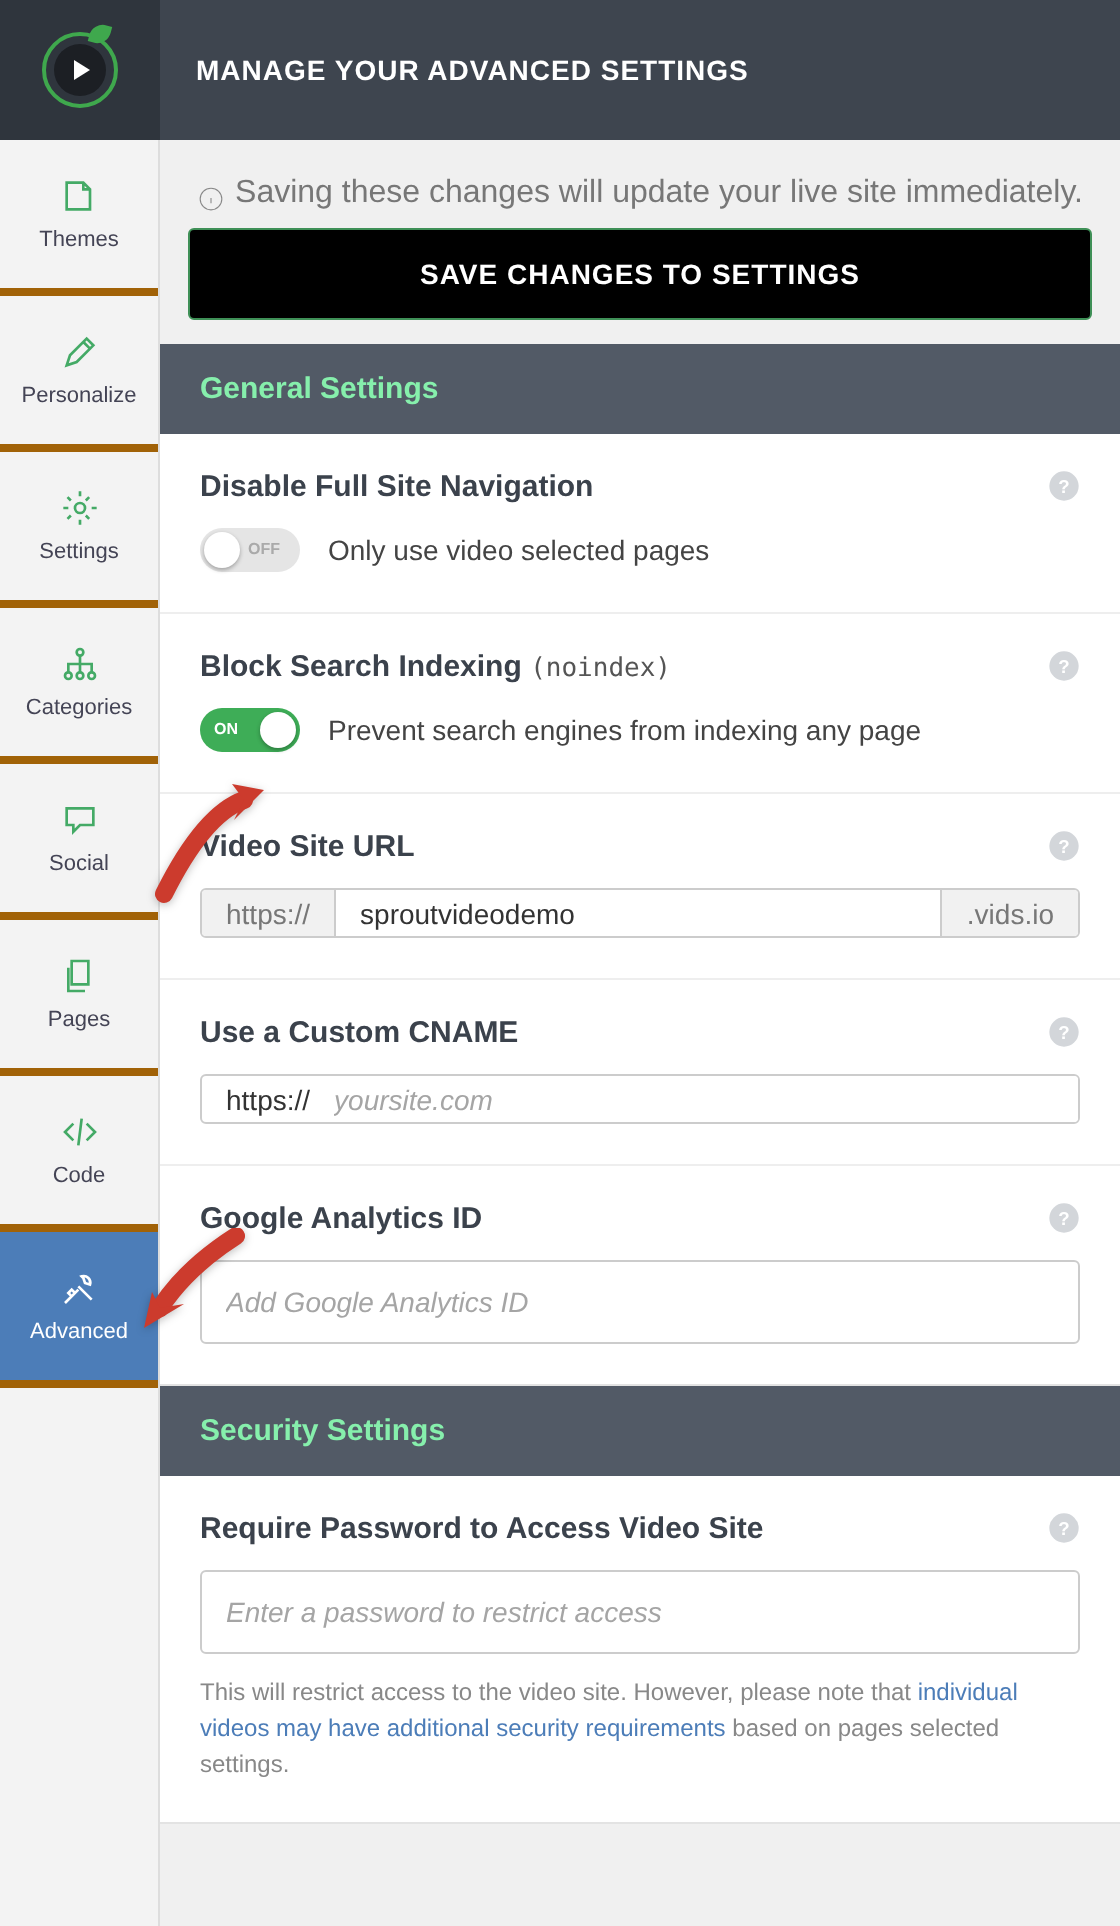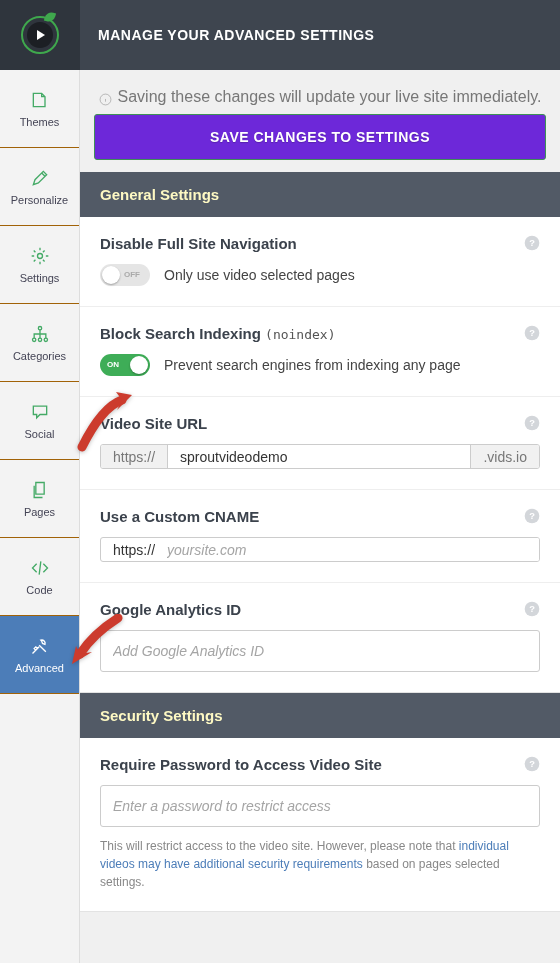--- a/index.html
+++ b/index.html
@@ -6,30 +6,30 @@
   body { font-family: -apple-system, "Helvetica Neue", Arial, sans-serif; background:#f0f0f0; width:560px; height:963px; overflow:hidden; position:relative; }
   .topbar { height:70px; background:#3e454f; display:flex; align-items:center; }
   .logo-box { width:80px; height:70px; display:flex; align-items:center; justify-content:center; background:#2f353d; }
   .logo-circle { width:38px; height:38px; border-radius:50%; border:2px solid #3fa84d; display:flex; align-items:center; justify-content:center; position:relative; }
   .logo-inner { width:26px; height:26px; border-radius:50%; background:#1c1f24; display:flex; align-items:center; justify-content:center; }
   .logo-play { width:0; height:0; border-left:8px solid #fff; border-top:5px solid transparent; border-bottom:5px solid transparent; margin-left:2px; }
   .leaf { position:absolute; top:-6px; right:2px; width:10px; height:10px; background:#3fa84d; border-radius:70% 0 70% 0; transform:rotate(15deg); }
   .title { color:#fff; font-size:14px; font-weight:700; letter-spacing:.5px; margin-left:18px; }
   .container { display:flex; height:893px; }
   .sidebar { width:80px; background:#f3f3f3; border-right:1px solid #ddd; }
-  .sb-item { height:78px; border-bottom:1px solid #a16207; display:flex; flex-direction:column; align-items:center; justify-content:center; gap:6px; color:#445; font-size:11px; cursor:pointer; }
+  .sb-item { height:78px; border-bottom:4px solid #a16207; display:flex; flex-direction:column; align-items:center; justify-content:center; gap:6px; color:#445; font-size:11px; cursor:pointer; }
   .sb-item svg { width:20px; height:20px; stroke:#4a6; fill:none; stroke-width:1.6; }
   .sb-item.active { background:#4c7db8; color:#fff; }
   .sb-item.active svg { stroke:#fff; }
   .main { flex:1; background:#f0f0f0; overflow:hidden; }
   .notice-wrap { padding:12px 14px 12px 14px; }
   .notice { text-align:center; font-size:16px; color:#777; display:flex; align-items:flex-end; justify-content:center; gap:6px; padding:6px 0 8px; }
   .notice svg { width:13px; height:13px; stroke:#888; fill:none; }
-  .save-btn { width:452px; margin:0 auto; display:block; background:#6d28d9; border:1px solid #3f9057; color:#fff; font-weight:700; font-size:14px; letter-spacing:.5px; padding:14px 0; border-radius:3px; text-align:center; cursor:pointer; text-shadow:0 1px 1px rgba(0,0,0,.2); }
-  .section-head { background:#525a66; color:#fef9c3; font-weight:700; font-size:15px; padding:14px 20px; }
+  .save-btn { width:452px; margin:0 auto; display:block; background:#000000; border:1px solid #3f9057; color:#fff; font-weight:700; font-size:14px; letter-spacing:.5px; padding:14px 0; border-radius:3px; text-align:center; cursor:pointer; text-shadow:0 1px 1px rgba(0,0,0,.2); }
+  .section-head { background:#525a66; color:#86efac; font-weight:700; font-size:15px; padding:14px 20px; }
   .card { background:#fff; border:1px solid #e3e3e3; border-top:none; border-left:none; border-right:none; }
   .field { padding:18px 20px 20px; border-bottom:1px solid #eee; position:relative; }
   .field:last-child { border-bottom:none; }
   .field-label { font-size:15px; font-weight:700; color:#3b424c; margin-bottom:12px; }
   .field-label .thin { font-weight:400; font-family:monospace; font-size:13px; color:#555; }
   .toggle-row { display:flex; align-items:center; gap:14px; }
   .toggle { width:50px; height:22px; border-radius:11px; position:relative; cursor:pointer; font-size:8px; font-weight:700; color:#aaa; }
   .toggle.off { background:#e5e5e5; }
   .toggle.on { background:#3ead57; color:#fff; }
   .toggle .knob { width:18px; height:18px; border-radius:50%; background:#fff; position:absolute; top:2px; box-shadow:0 1px 2px rgba(0,0,0,.3); }

